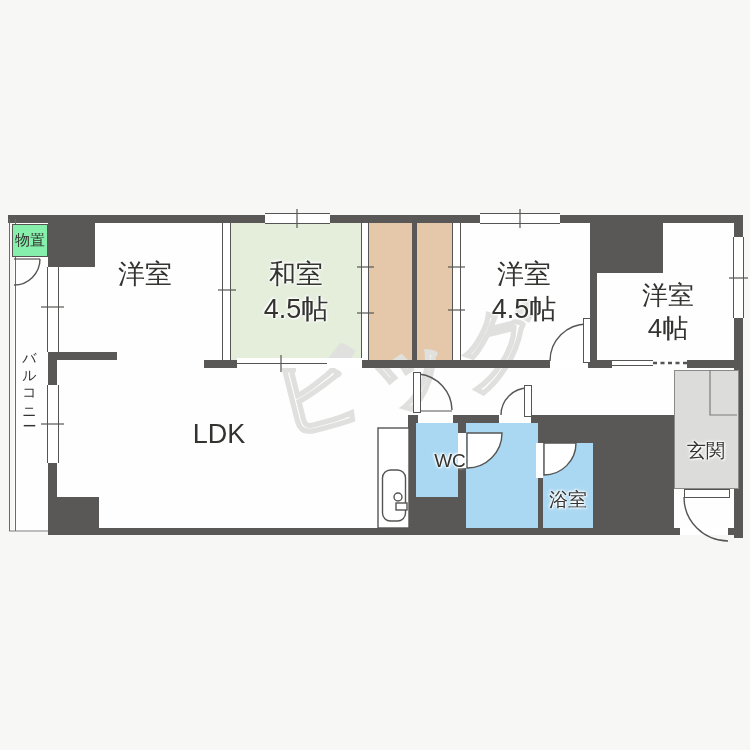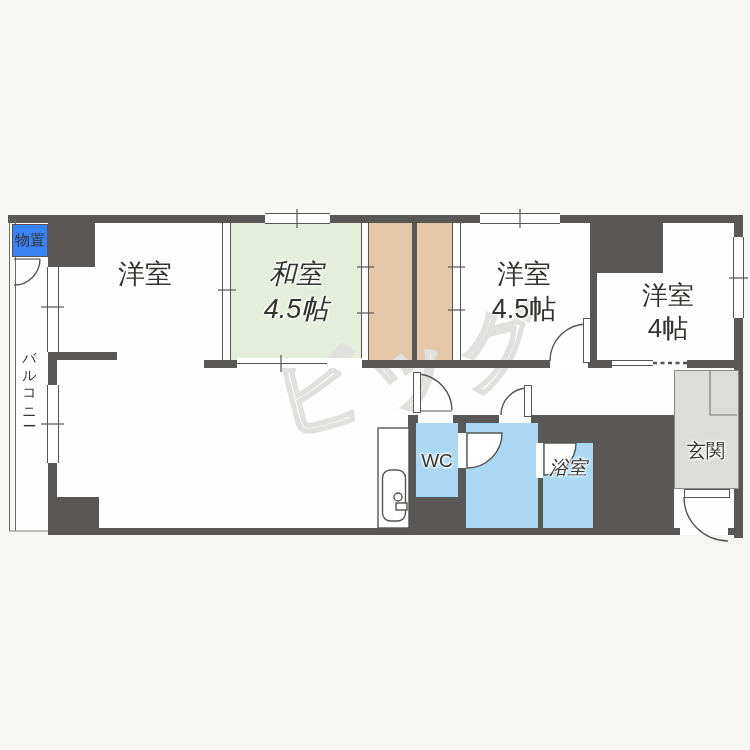--- a/index.html
+++ b/index.html
@@ -87,21 +87,21 @@
   <div class="vwin" style="left:733px;top:237px;width:9px;height:81px;"></div>
 
   <div class="vwin" style="left:222px;top:223px;width:6.5px;height:137px;"></div>
   <div class="vwin" style="left:361px;top:223px;width:6px;height:137px;"></div>
   <div class="vwin" style="left:452px;top:223px;width:6.5px;height:137px;"></div>
   <div class="white-gap" style="left:237px;top:358px;width:125px;height:10px;"></div>
   <div class="hwin" style="left:612px;top:360px;width:41px;height:4px;"></div>
 
   <div class="abs" style="left:9px;top:219px;width:5px;height:312px;border-left:1.5px solid #6a6a68;border-right:1.5px solid #6a6a68;"></div>
 
-  <div class="abs" style="left:12px;top:224px;width:36px;height:33px;background:#3b82f6;border:1.5px solid var(--line);box-sizing:border-box;">
+  <div class="abs" style="left:12px;top:224px;width:36px;height:33px;background:#86efac;border:1.5px solid var(--line);box-sizing:border-box;">
     <div style="font-size:15px;color:var(--label);text-align:center;margin-top:6px;font-weight:500;">物置</div>
   </div>
 
   <svg width="750" height="750">
 
     <line class="thin" x1="9" y1="531" x2="48" y2="531"></line>
 
     <line class="tick" x1="41" y1="307" x2="64" y2="307"></line>
     <line class="tick" x1="41" y1="424" x2="64" y2="424"></line>
     <line class="tick" x1="297" y1="209" x2="297" y2="228"></line>
@@ -143,38 +143,39 @@
   </svg>
 
   <div class="leaf" style="left:413px;top:372px;width:6px;height:39px;"></div>
   <div class="leaf" style="left:524px;top:385px;width:6px;height:30px;"></div>
   <div class="leaf" style="left:583px;top:318px;width:6px;height:43px;"></div>
   <div class="leaf" style="left:684px;top:489px;width:44px;height:7px;"></div>
 
   <div class="room-label" style="left:65px;top:257px;width:160px;">
     <span>洋室</span>
   </div>
-  <div class="room-label" style="left:216px;top:257px;width:160px;font-style:italic;">
+  <div class="room-label" style="left:216px;top:257px;width:160px;">
     <span>和室</span>
     <span>4.5帖</span>
   </div>
   <div class="room-label" style="left:444px;top:257px;width:160px;">
     <span>洋室</span>
     <span>4.5帖</span>
   </div>
   <div class="room-label" style="left:590px;top:279px;width:156px;font-size:26px;">
     <span>洋室</span>
     <span>4帖</span>
   </div>
   <div class="room-label" style="left:139px;top:417px;width:160px;">
+    <span>LDK</span>
   </div>
-  <div class="room-label small-label" style="left:416px;top:449px;width:42px;">
+  <div class="room-label small-label" style="left:416px;top:449px;width:42px;padding-left:13px;">
       <span>WC</span>
     </div>
-  <div class="room-label small-label" style="left:540px;top:456px;width:56px;font-style:italic;">
+  <div class="room-label small-label" style="left:540px;top:488px;width:56px;">
       <span>浴室</span>
     </div>
   <div class="room-label small-label" style="left:676px;top:439px;width:60px;">
       <span>玄関</span>
     </div>
   <div style="position:absolute;left:21px;top:342px;height:130px;writing-mode:vertical-rl;text-orientation:upright;
               font-size:14px;letter-spacing:3px;color:var(--label);font-weight:500;">バルコニー</div>
 </div>
 
 </body></html>

